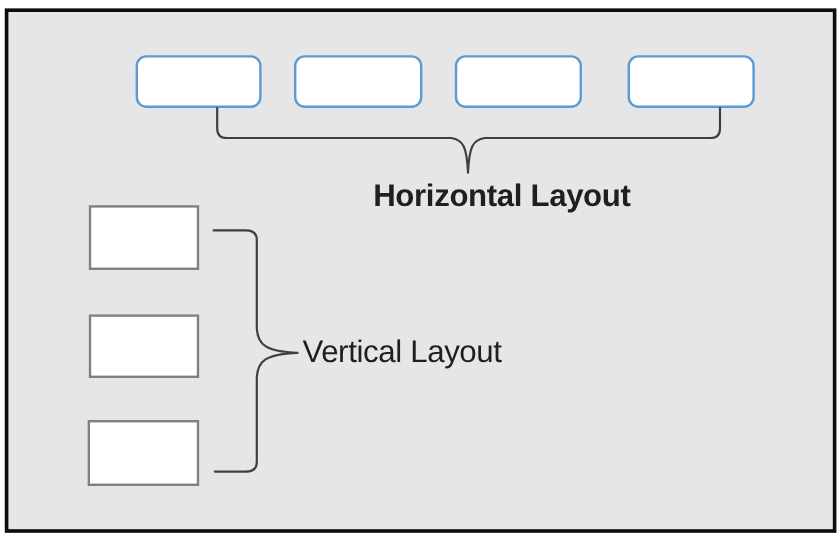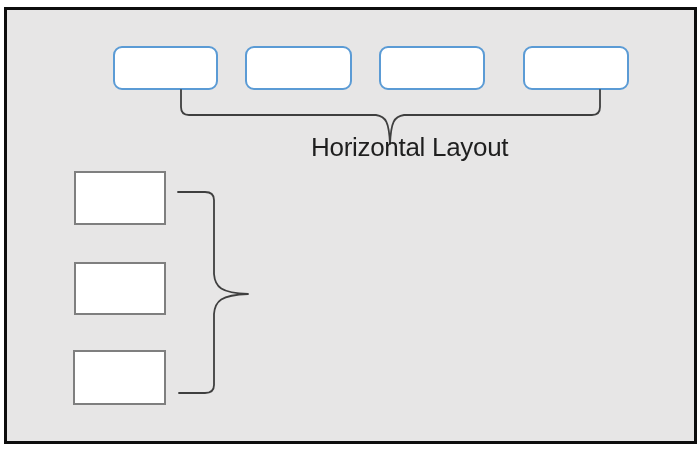--- a/index.html
+++ b/index.html
@@ -57,21 +57,21 @@
     pointer-events: none;
   }
   .diagram-label {
     position: absolute;
     font-size: 26px;
     line-height: 1;
     color: #1f1f1f;
     letter-spacing: -0.3px;
     white-space: nowrap;
   }
-  .label-horizontal { left: 311px; top: 134px; }
+  .label-horizontal { left: 311px; top: 150px; font-weight: bold; }
   .label-vertical   { left: 252px; top: 280px; }
 </style>
 </head>
 <body>
 
 <div class="stage">
 
   <div class="frame"></div>
 
   <div class="hbox b1"></div>
@@ -89,14 +89,15 @@
              C391,122 394,116.5 404,115
              L592,115 Q600,115 600,107 L600,90" fill="none" stroke="#3f3f3f" stroke-width="1.8" stroke-linecap="round" stroke-linejoin="round"></path>
     <path d="M178,192 L205,192 Q214,192 214,200 L214,274
              C215,287 221,293 248,294
              C221,295 215,301 214,314
              L214,385 Q214,393 205,393 L179,393" fill="none" stroke="#3f3f3f" stroke-width="1.8" stroke-linecap="round" stroke-linejoin="round"></path>
   </svg>
 
   <div class="diagram-label label-horizontal">Horizontal Layout</div>
 
+  <div class="diagram-label label-vertical">Vertical Layout</div>
 
 </div>
 
 </body></html>

